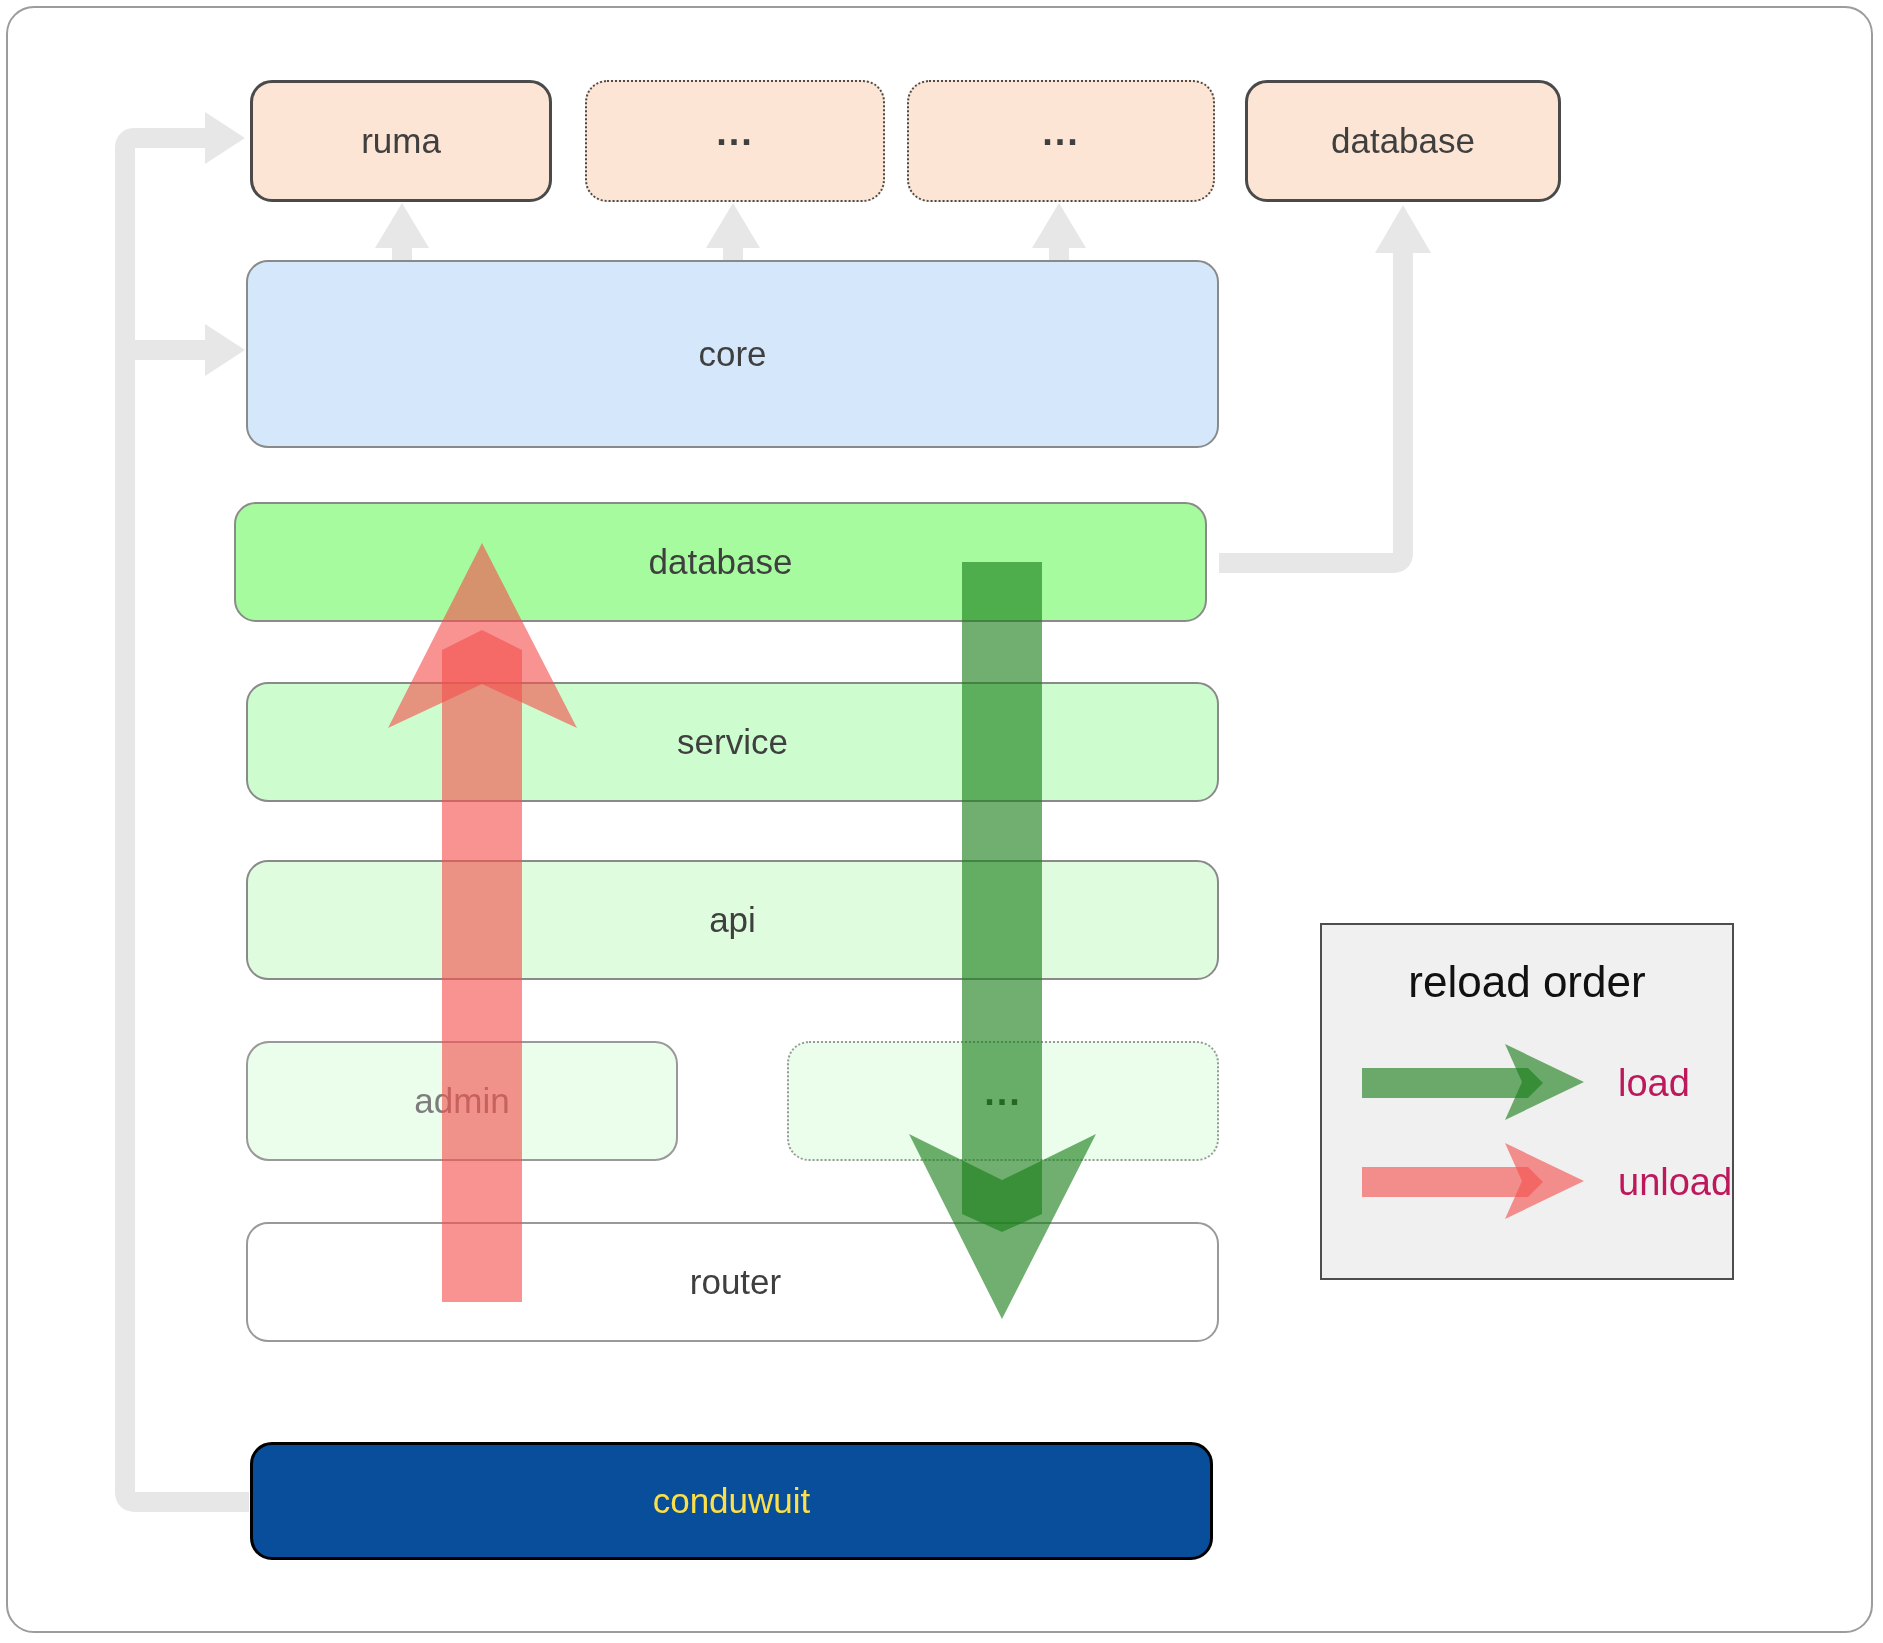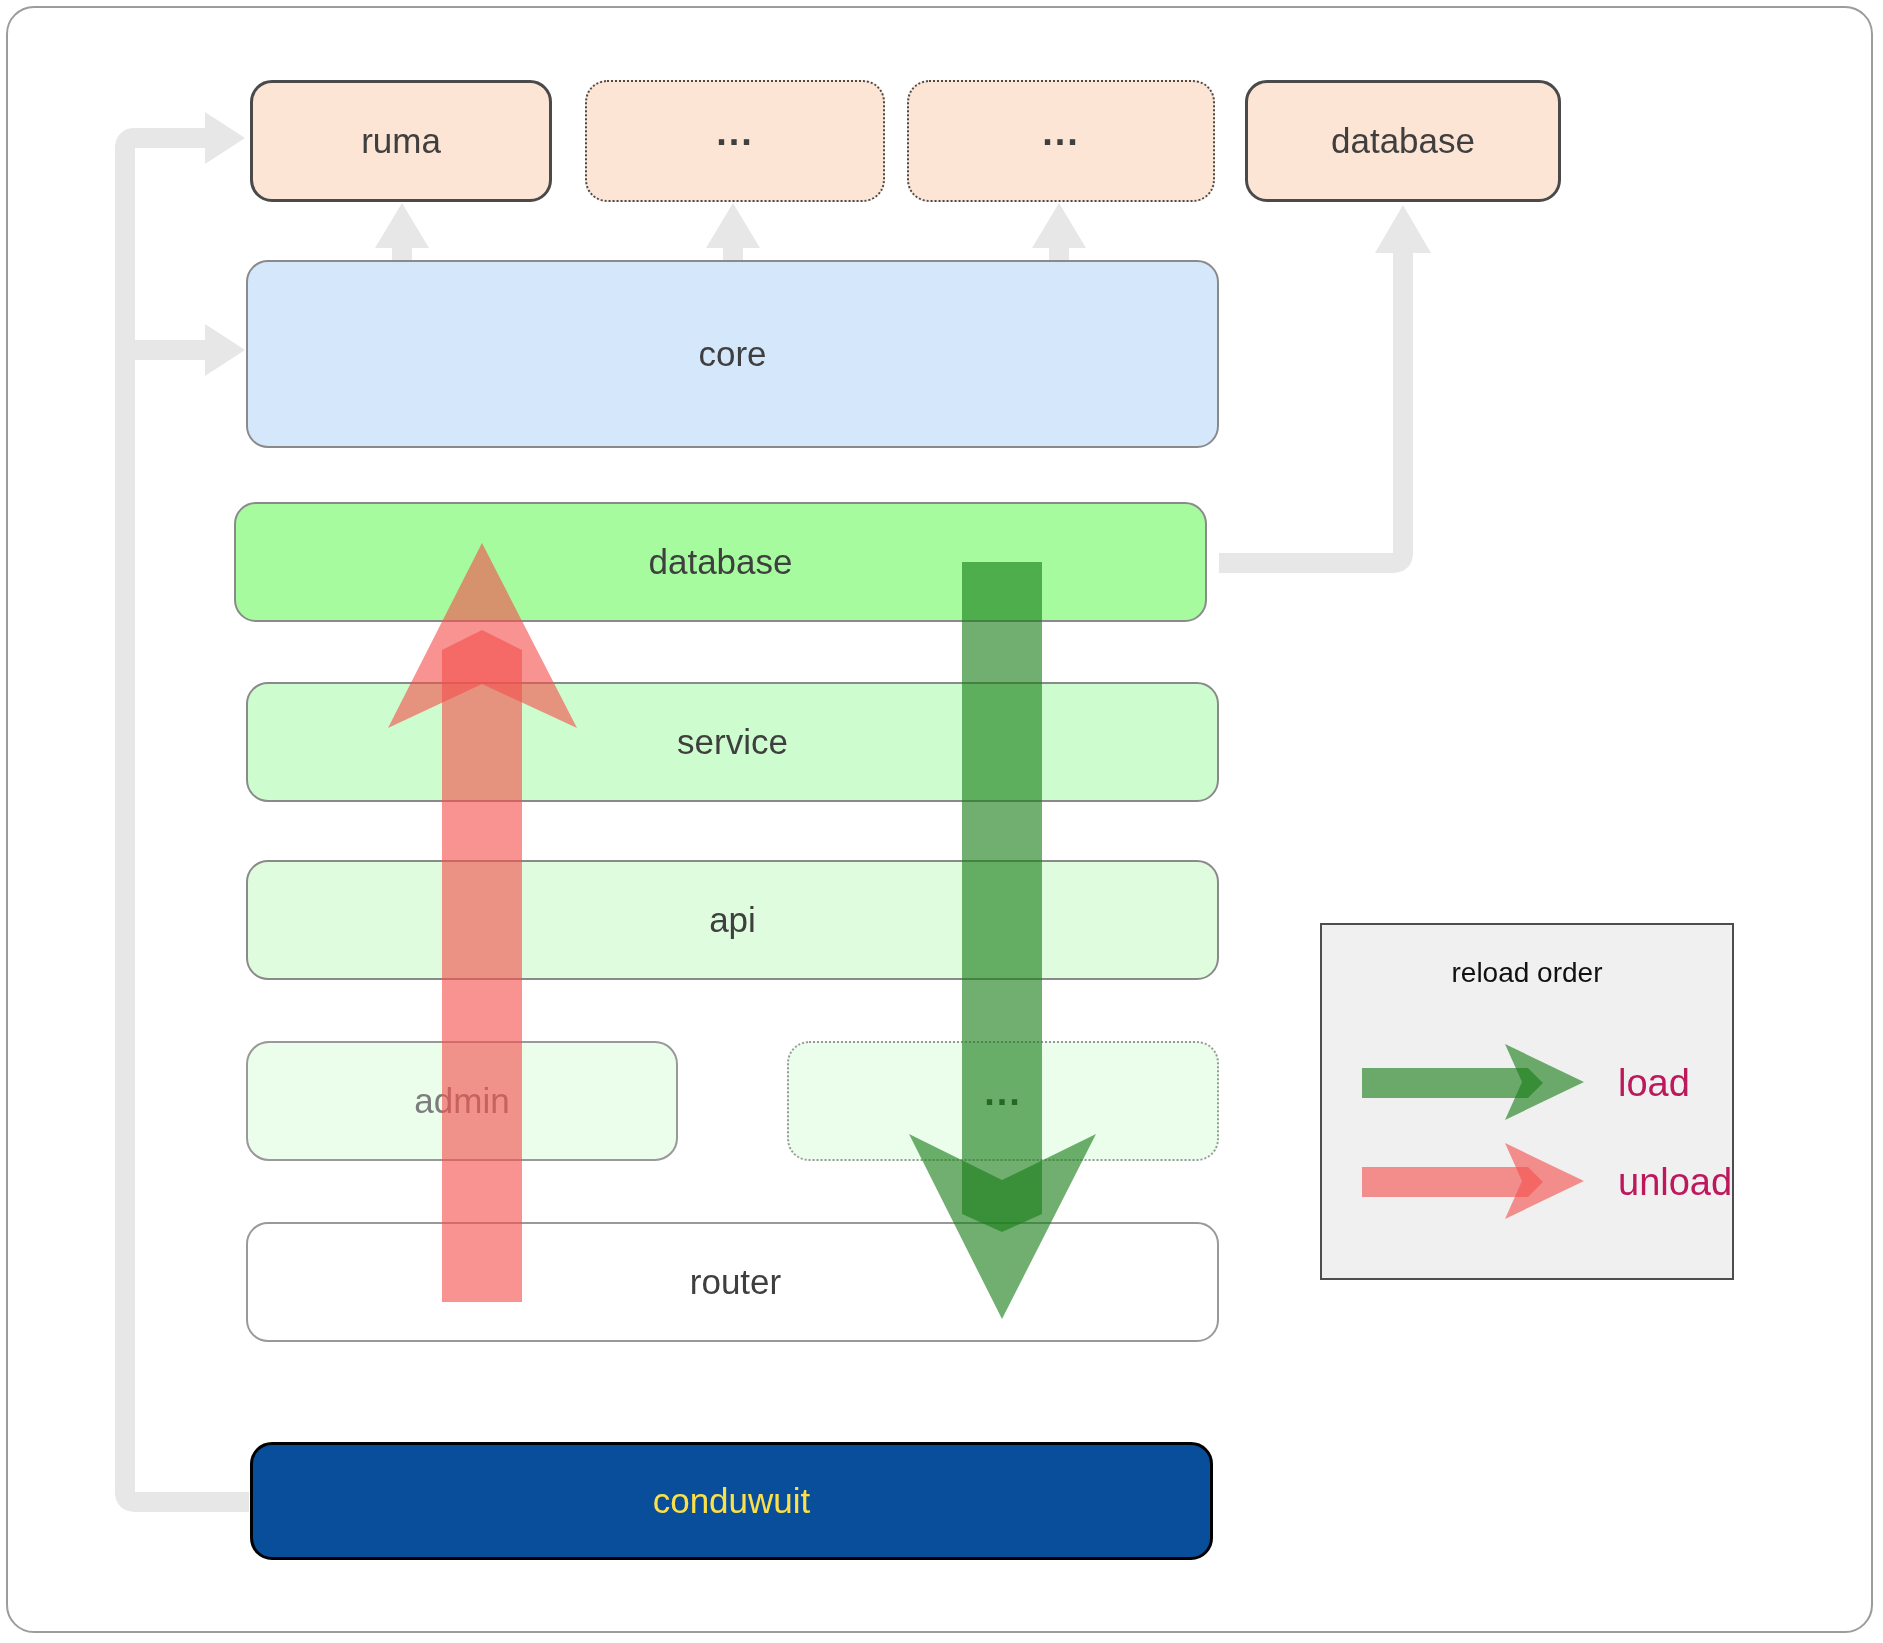--- a/index.html
+++ b/index.html
@@ -16,21 +16,21 @@
   .green-lighter{background:#dffcdf;border:2px solid #8a8a8a;}
   .green-faint{background:#ebfdeb;border:2px solid #999999;}
   .green-faint-dotted{background:#ebfdeb;border:2px dotted #999999;}
   .white-node{background:#ffffff;border:2px solid #999999;}
   .dark-blue{background:#094e9b;border:3px solid #000000;color:#fde047;}
   .dots{font-weight:bold;font-size:38px;transform:translateY(-9px);letter-spacing:2px;}
   .admin-label{color:#7d7d7d;}
   svg.overlay{position:absolute;left:0;top:0;pointer-events:none;}
   .legend{position:absolute;left:1320px;top:923px;width:414px;height:357px;background:#f0f0f0;
           border:2px solid #4d4d4d;box-sizing:border-box;}
-  .legend-title{position:absolute;left:0;top:32px;width:100%;text-align:center;font-size:28px;color:#111111;}
+  .legend-title{position:absolute;left:0;top:32px;width:100%;text-align:center;font-size:44px;color:#111111;}
   .legend-label{position:absolute;font-size:38px;color:#be185d;}
   .legend-label.load{left:296px;top:137px;}
   .legend-label.unload{left:296px;top:236px;}
 </style>
 </head>
 <body>
 
 <div class="canvas">
 
   <div class="frame"></div>

